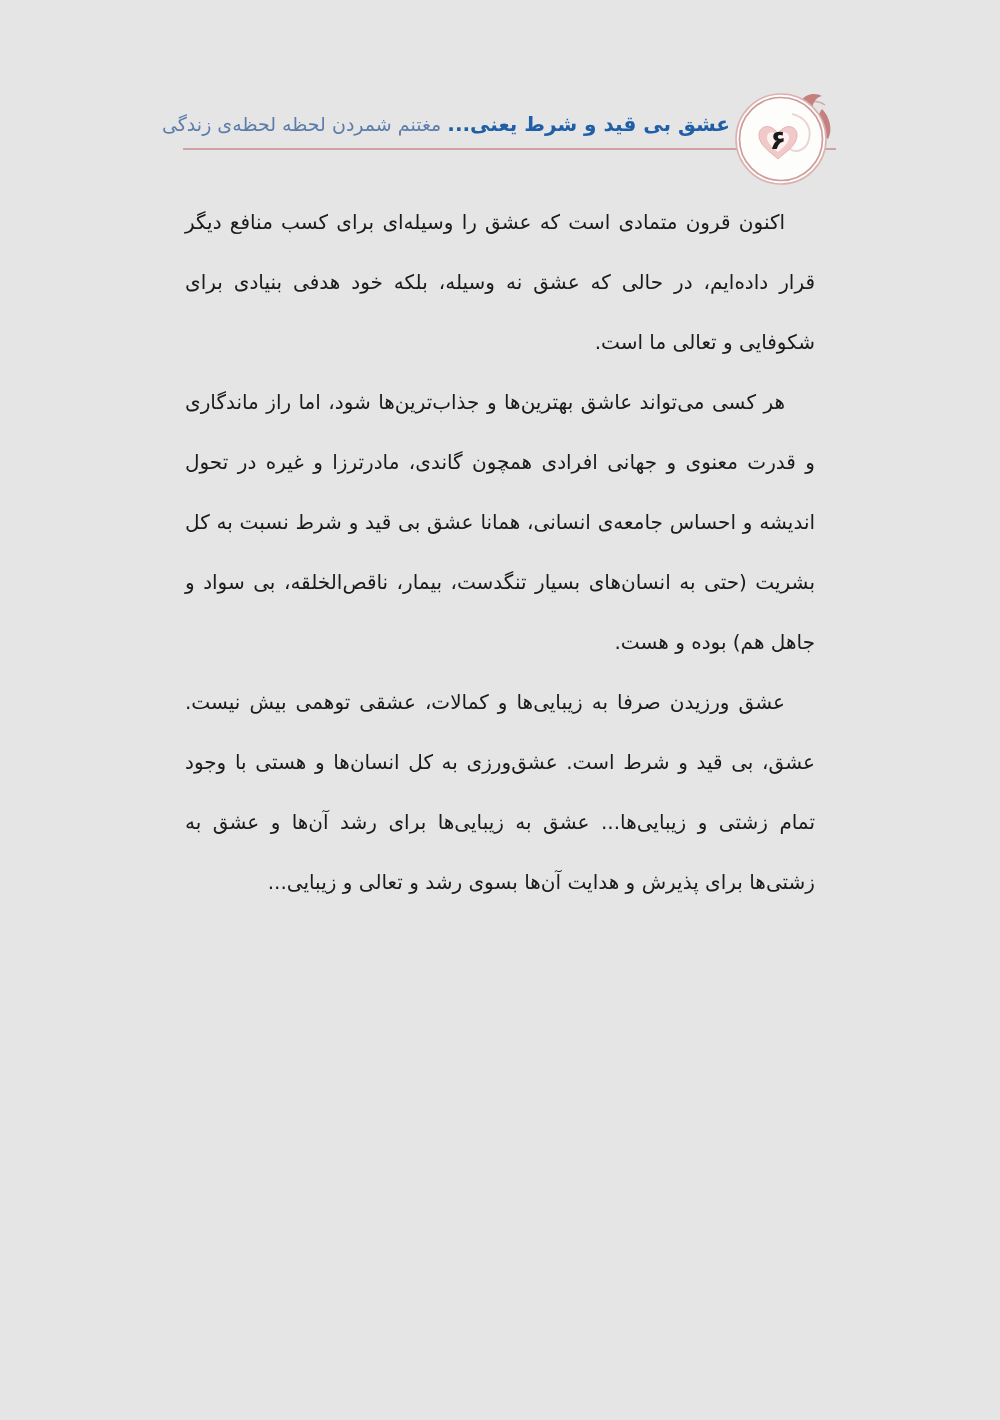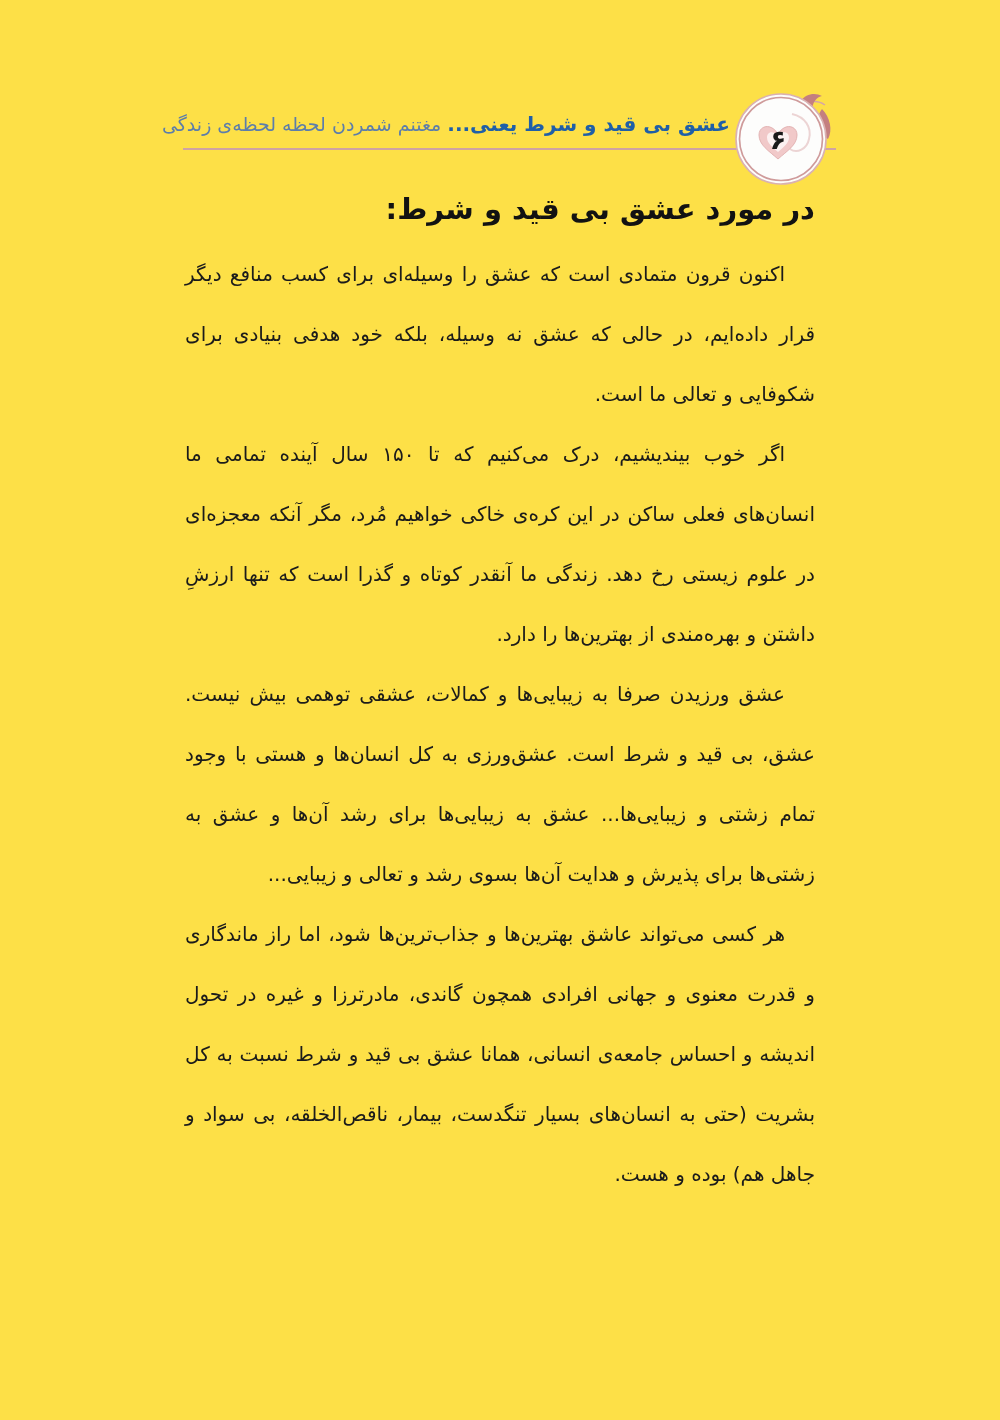--- a/index.html
+++ b/index.html
@@ -1,20 +1,20 @@
 <!DOCTYPE html>
 <html dir="rtl" lang="fa"><head>
 <meta charset="utf-8">
 <style>
   html, body { margin: 0; padding: 0; background: #ffffff; }
   .page {
     position: relative;
     width: 1000px;
     height: 1420px;
-    background: #fde047;
+    background: #e5e5e5;
     font-family: "DejaVu Sans", sans-serif;
     direction: rtl;
     overflow: hidden;
   }
   
   .header-rule {
     position: absolute;
     top: 148px;
     left: 183px;
     width: 653px;
@@ -98,20 +98,18 @@
       </g>
 
       <path d="M47,71 C38,63 28,57 28,47 C28,39.8 35,36.6 40.8,39.8 C44,41.6 47,45.5 47,45.5 C47,45.5 50,41.6 53.2,39.8 C59,36.6 66,39.8 66,47 C66,57 56,63 47,71 Z" fill="#f1c9c9" stroke="#e3b3b3" stroke-width="1"></path>
       <path d="M47,64 C41.4,59 36,55.4 36,49.2 C36,44.9 40.2,43 43.6,44.9 C45.4,46 47,48.3 47,48.3 C47,48.3 48.6,46 50.4,44.9 C53.8,43 58,44.9 58,49.2 C58,55.4 52.6,59 47,64 Z" fill="#fcf1f1"></path>
 
       <text x="47" y="61" text-anchor="middle" font-family="DejaVu Sans, sans-serif" font-size="27" font-weight="bold" fill="#1a1a1a">۶</text>
     </svg>
   </div>
 
   <main class="body-text">
-    <h1 class="heading">در مورد عشق بی قید و شرط:</h1>
     <p class="para">اکنون قرون متمادی است که عشق را وسیله‌ای برای کسب منافع دیگر قرار داده‌ایم، در حالی که عشق نه وسیله، بلکه خود هدفی بنیادی برای شکوفایی و تعالی ما است.</p>
-    <p class="para">اگر خوب بیندیشیم، درک می‌کنیم که تا ۱۵۰ سال آینده تمامی ما انسان‌های فعلی ساکن در این کره‌ی خاکی خواهیم مُرد، مگر آنکه معجزه‌ای در علوم زیستی رخ دهد. زندگی ما آنقدر کوتاه و گذرا است که تنها ارزشِ داشتن و بهره‌مندی از بهترین‌ها را دارد.</p>
+    <p class="para">هر کسی می‌تواند عاشق بهترین‌ها و جذاب‌ترین‌ها شود، اما راز ماندگاری و قدرت معنوی و جهانی افرادی همچون گاندی، مادرترزا و غیره در تحول اندیشه و احساس جامعه‌ی انسانی، همانا عشق بی قید و شرط نسبت به کل بشریت (حتی به انسان‌های بسیار تنگدست، بیمار، ناقص‌الخلقه، بی سواد و جاهل هم) بوده و هست.</p>
     <p class="para">عشق ورزیدن صرفا به زیبایی‌ها و کمالات، عشقی توهمی بیش نیست. عشق، بی قید و شرط است. عشق‌ورزی به کل انسان‌ها و هستی با وجود تمام زشتی و زیبایی‌ها... عشق به زیبایی‌ها برای رشد آن‌ها و عشق به زشتی‌ها برای پذیرش و هدایت آن‌ها بسوی رشد و تعالی و زیبایی...</p>
-    <p class="para">هر کسی می‌تواند عاشق بهترین‌ها و جذاب‌ترین‌ها شود، اما راز ماندگاری و قدرت معنوی و جهانی افرادی همچون گاندی، مادرترزا و غیره در تحول اندیشه و احساس جامعه‌ی انسانی، همانا عشق بی قید و شرط نسبت به کل بشریت (حتی به انسان‌های بسیار تنگدست، بیمار، ناقص‌الخلقه، بی سواد و جاهل هم) بوده و هست.</p>
   </main>
 
 </div>
 
 </body></html>

